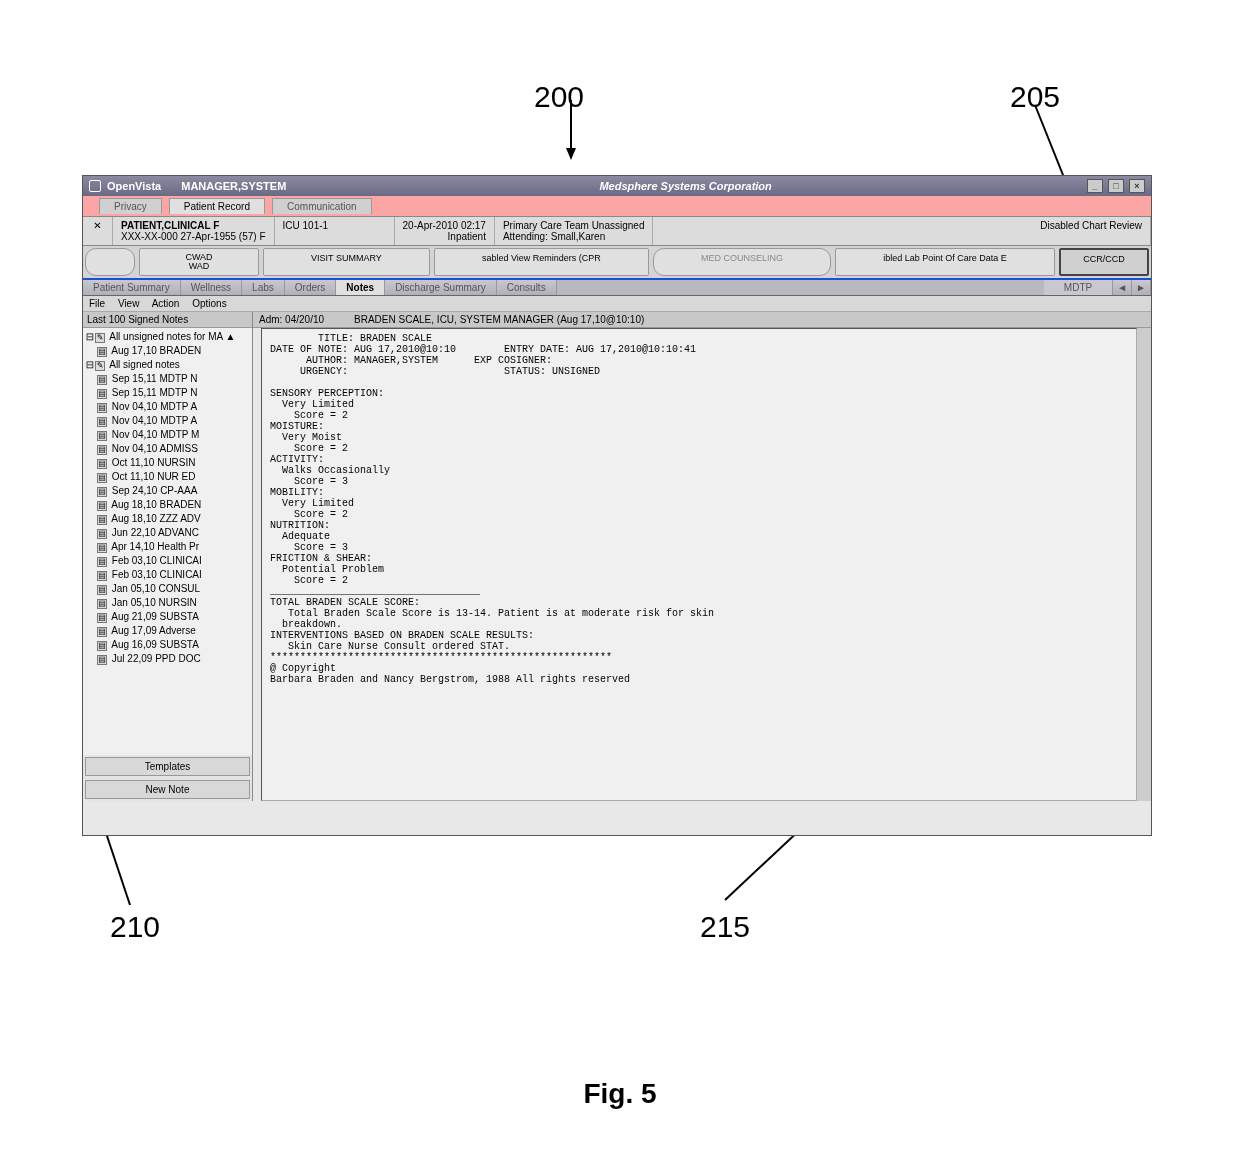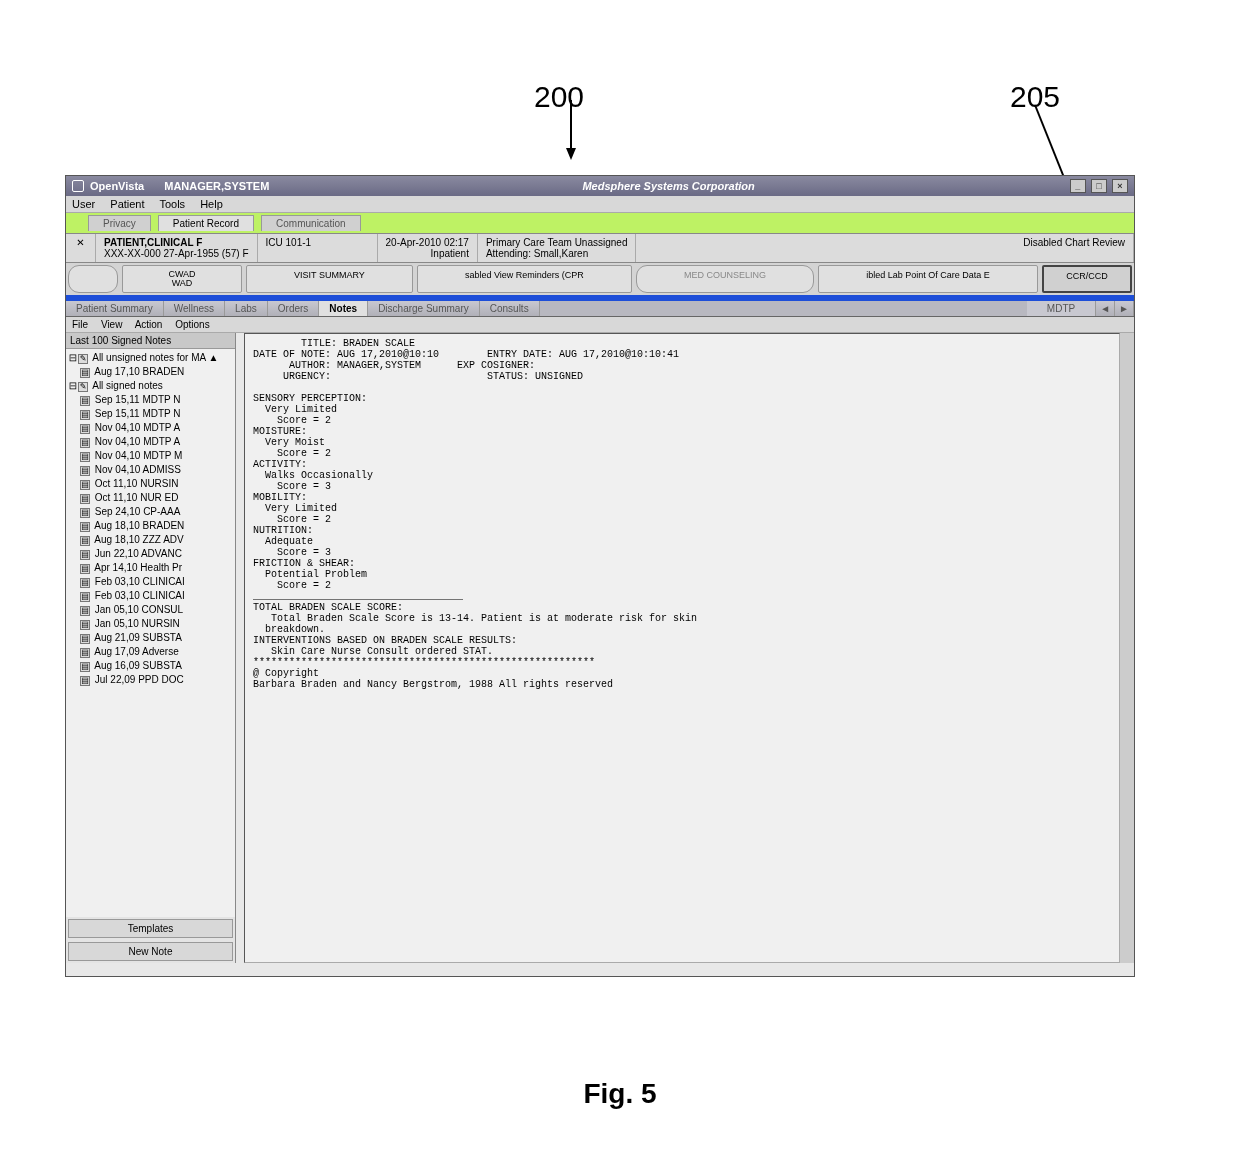--- a/index.html
+++ b/index.html
@@ -1,34 +1,34 @@
 <!DOCTYPE html>
 <html><head>
 <meta charset="utf-8">
 <style>
   * { box-sizing: border-box; margin: 0; padding: 0; }
   body { font-family: Tahoma, Arial, sans-serif; font-size: 11px; background: #fff; }
   .wrapper { position: relative; width: 1240px; height: 1170px; }
   .callout { position: absolute; font-family: sans-serif; font-size: 30px; }
   .fig { position: absolute; bottom: 60px; left: 50%; transform: translateX(-50%); font-size: 28px; font-weight: bold; }
-  .window { position: absolute; top: 175px; left: 65px; width: 1070px; height: 802px; border: 1px solid #555; background: #e8e8e8; }
+  .window { position: absolute; top: 175px; left: 82px; width: 1070px; height: 661px; border: 1px solid #555; background: #e8e8e8; }
   .titlebar { background: linear-gradient(#8a8aa0,#6a6a85); color: #fff; padding: 3px 6px; display: flex; align-items: center; font-weight: bold; font-size: 11px; }
   .titlebar .tcenter { flex: 1; text-align: center; font-style: italic; }
   .titlebar .winbtns span { display: inline-block; width: 16px; height: 14px; background: #ccc; border: 1px solid #555; margin-left: 2px; text-align: center; line-height: 12px; font-size: 9px; color: #333; }
   .menubar { background: #d8d8d8; padding: 2px 6px; border-bottom: 1px solid #aaa; }
   .menubar span { margin-right: 12px; cursor: default; }
-  .tabrow1 { background: #bef264; padding: 2px 22px; border-bottom: 1px solid #888; }
+  .tabrow1 { background: #fca5a5; padding: 2px 16px; border-bottom: 1px solid #888; }
   .tabrow1 .tab { display: inline-block; padding: 2px 14px; background: #d0d0d0; border: 1px solid #999; border-bottom: none; margin-right: 4px; font-size: 10px; color: #555; }
   .tabrow1 .tab.active { background: #e0e0e0; color: #000; }
   .patientbar { display: flex; background: #dcdcdc; border-bottom: 1px solid #888; }
   .pcell { border-right: 1px solid #aaa; padding: 3px 8px; font-size: 10px; }
   .pcell.icon { width: 30px; text-align: center; }
   .pcell .pname { font-weight: bold; }
   .pcell.right { margin-left: auto; }
-  .btnrow { display: flex; background: #d4d4d4; border-bottom: 6px solid #1d4ed8; }
+  .btnrow { display: flex; background: #d4d4d4; border-bottom: 2px solid #1d4ed8; }
   .bbtn { flex: 1 1 auto; border: 1px solid #999; background: #e0e0e0; padding: 4px 6px; font-size: 9px; text-align: center; margin: 2px; border-radius: 2px; }
   .bbtn.dim { color: #888; border-radius: 11px; }
   .bbtn.highlight { background: #d0d0d0; border: 2px solid #444; }
   .viewtabs { display: flex; background: #b8b8c0; border-bottom: 1px solid #666; font-size: 10px; }
   .vtab { padding: 2px 10px; border-right: 1px solid #999; color: #555; background: linear-gradient(#c8c8d0,#b0b0b8); }
   .vtab.active { background: #e0e0e0; color: #000; font-weight: bold; }
   .vtab.mdtp { margin-left: auto; background: #c8c8d0; padding: 2px 20px; }
   .submenu { background: #d8d8d8; padding: 2px 6px; border-bottom: 1px solid #aaa; font-size: 10px; }
   .submenu span { margin-right: 10px; }
   .body { display: flex; height: calc(100% - 170px); }
@@ -82,26 +82,20 @@
       <span>OpenVista</span>
       <span style="margin-left:20px;">MANAGER,SYSTEM</span>
       <span class="tcenter">Medsphere Systems Corporation</span>
       <span class="winbtns">
         <span>_</span>
         <span>□</span>
         <span>×</span>
       </span>
     </div>
 
-    <div class="menubar">
-      <span>User</span>
-      <span>Patient</span>
-      <span>Tools</span>
-      <span>Help</span>
-    </div>
 
     <div class="tabrow1">
       <span class="tab">Privacy</span>
       <span class="tab active">Patient Record</span>
       <span class="tab">Communication</span>
     </div>
 
     <div class="patientbar">
       <div class="pcell icon">✕</div>
       <div class="pcell">
@@ -177,20 +171,24 @@
             <div class="tnode lvl1"><span class="ticon">▤</span> Jan 05,10 NURSIN</div>
             <div class="tnode lvl1"><span class="ticon">▤</span> Aug 21,09 SUBSTA</div>
             <div class="tnode lvl1"><span class="ticon">▤</span> Aug 17,09 Adverse</div>
             <div class="tnode lvl1"><span class="ticon">▤</span> Aug 16,09 SUBSTA</div>
             <div class="tnode lvl1"><span class="ticon">▤</span> Jul 22,09 PPD DOC</div>
           </div>
         <div class="sidebtn">Templates</div>
         <div class="sidebtn">New Note</div>
       </div>
       <div class="main">
+        <div class="mainhead">
+          <span>Adm: 04/20/10</span>
+          <span style="margin-left:30px;">BRADEN SCALE, ICU, SYSTEM MANAGER  (Aug 17,10@10:10)</span>
+        </div>
         <div style="display:flex;flex:1;margin-left:8px;">
           <div class="notearea">        TITLE: BRADEN SCALE
 DATE OF NOTE: AUG 17,2010@10:10        ENTRY DATE: AUG 17,2010@10:10:41
       AUTHOR: MANAGER,SYSTEM      EXP COSIGNER:
      URGENCY:                          STATUS: UNSIGNED
 
 SENSORY PERCEPTION:
   Very Limited
     Score = 2
 MOISTURE:

